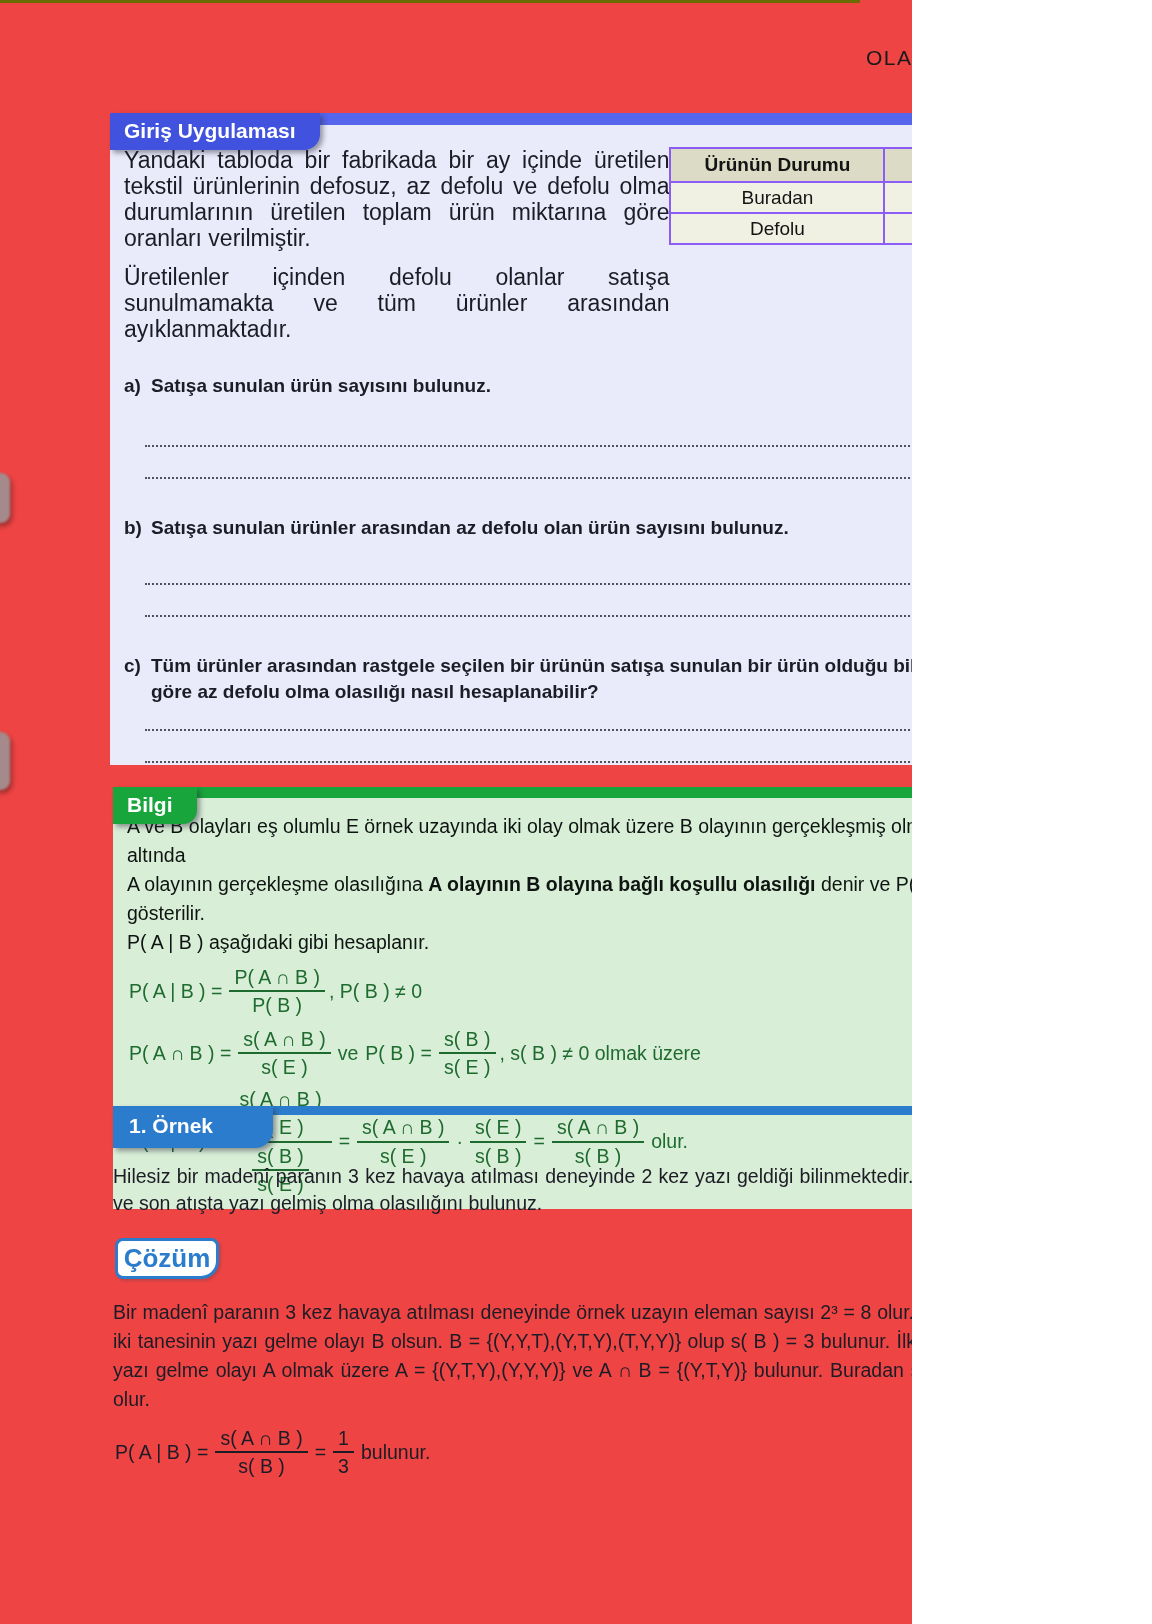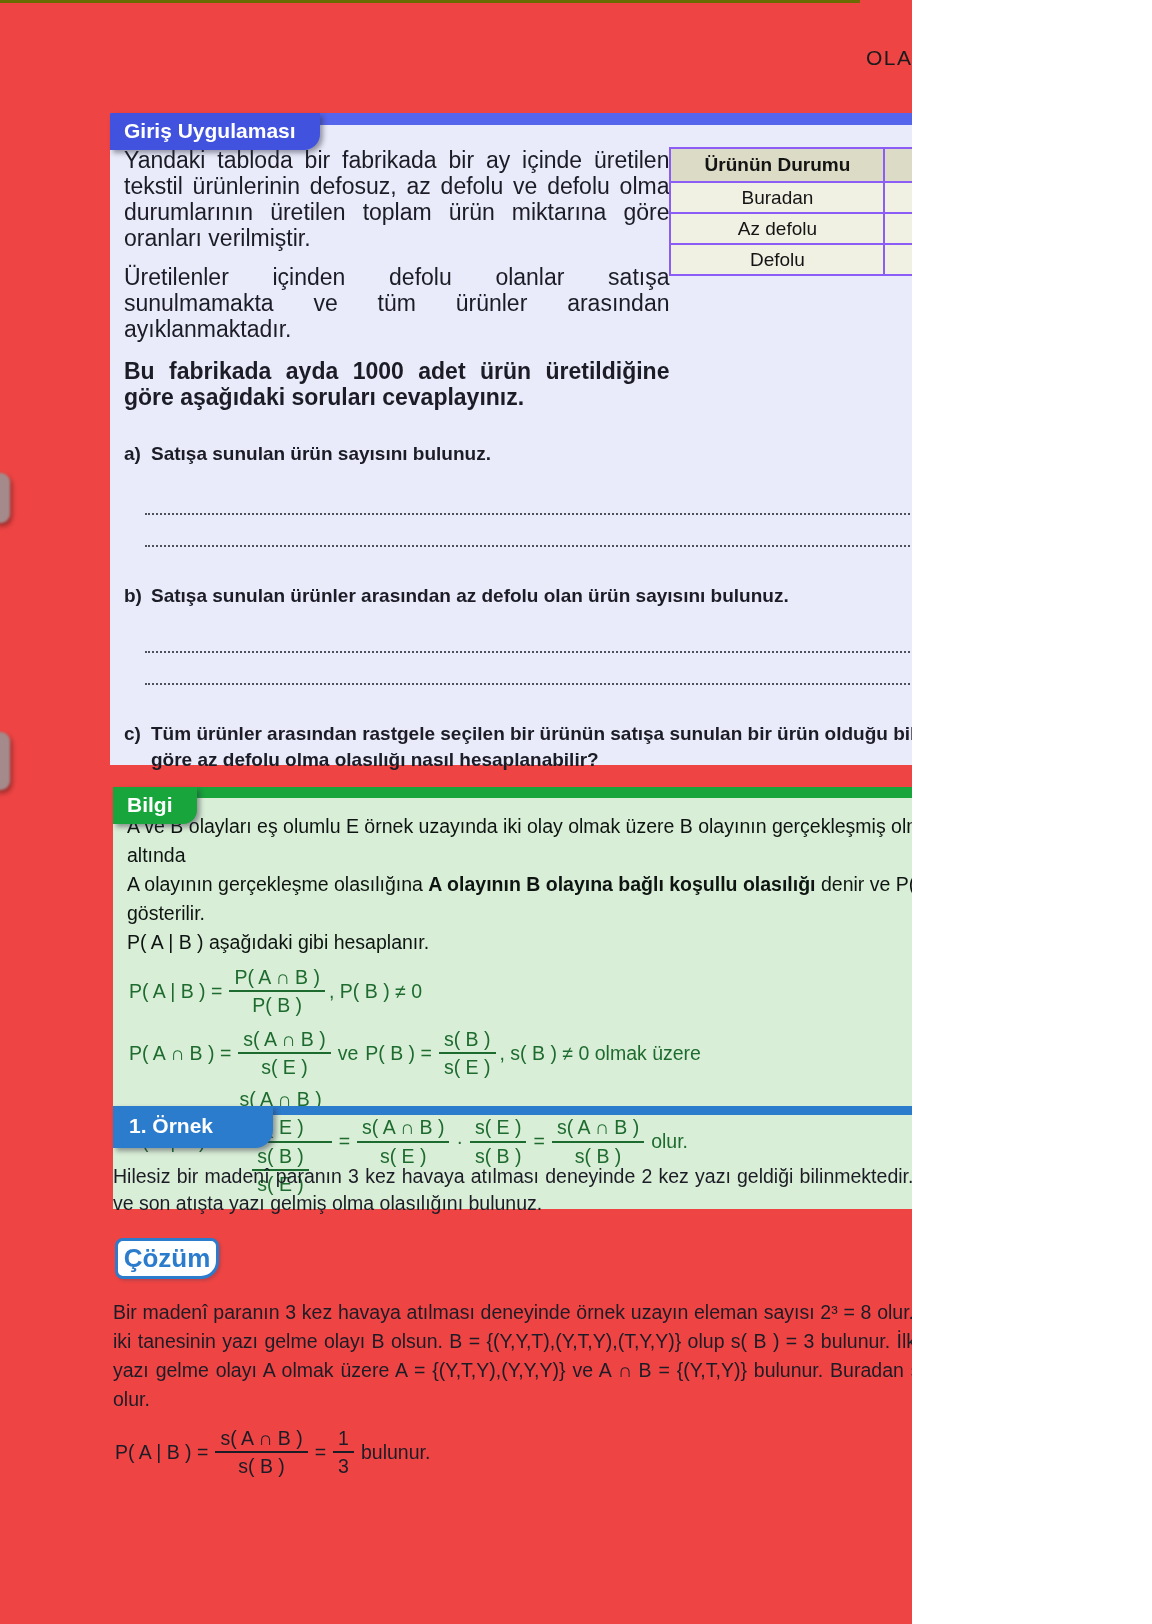--- a/index.html
+++ b/index.html
@@ -130,37 +130,32 @@
   <section class="giris">
     <div class="strip"></div>
     <div class="tab">
       <span>Giriş Uygulaması</span>
     </div>
     <div class="giris-content">
       <div class="giris-top">
         <div class="paras">
           <p>Yandaki tabloda bir fabrikada bir ay içinde üretilen tekstil ürünlerinin defosuz, az defolu ve defolu olma durumlarının üretilen  toplam ürün miktarına göre oranları verilmiştir.</p>
           <p>Üretilenler içinden defolu olanlar satışa sunulmamakta ve tüm ürünler arasından ayıklanmaktadır.</p>
-          <p class="bold">Bu fabrikada ayda 1000 adet ürün üretildiğine göre aşağıdaki soruları cevaplayınız.</p>
         </div>
         <table class="oran">
           <tbody>
               <tr>
             <th>Ürünün Durumu</th>
             <th class="c2">Oran</th>
           </tr>
           <tr>
             <td>Buradan</td>
             <td>%85</td>
           </tr>
           <tr>
-            <td>Az defolu</td>
-            <td>%10</td>
-          </tr>
-          <tr>
             <td>Defolu</td>
             <td>%5</td>
           </tr>
         </tbody>
           </table>
       </div>
 
       <div class="q" style="margin-top:18px">
         <span class="q-label">a)</span>
         <span class="q-text">Satışa sunulan ürün sayısını bulunuz.</span>

